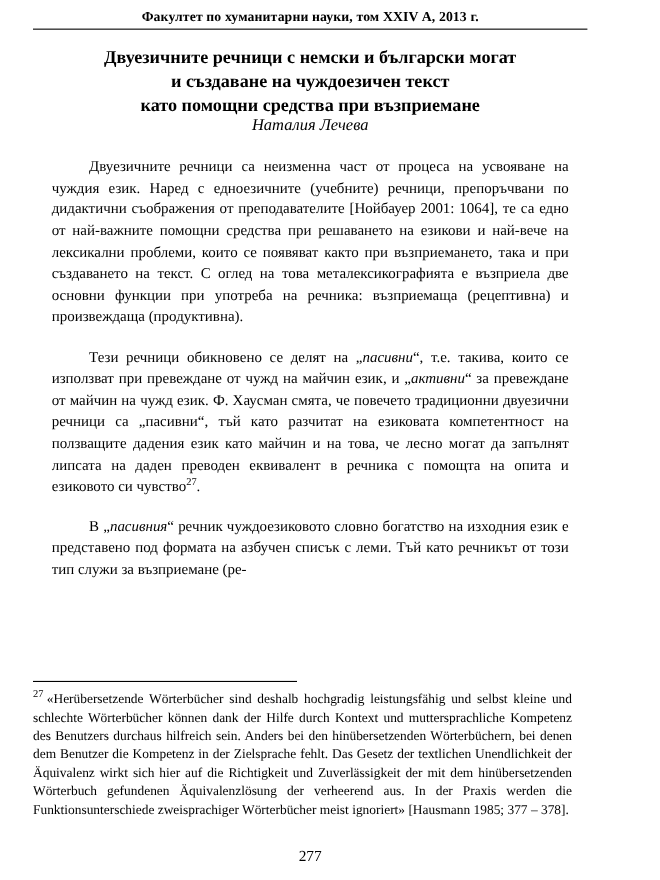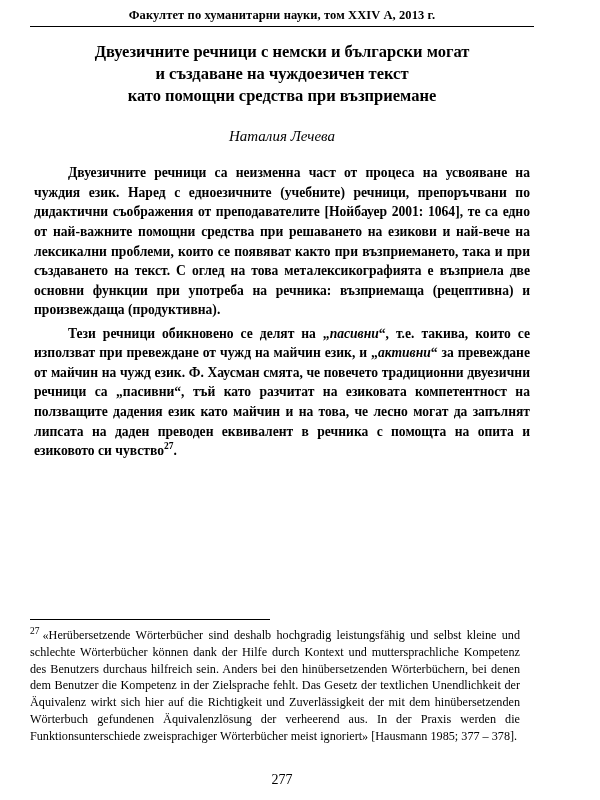--- a/index.html
+++ b/index.html
@@ -36,31 +36,29 @@
     line-height: 1.32;
     margin-top: 14px;
   }
   .title .line {
     display: block;
   }
   .author {
     text-align: center;
     font-style: italic;
     font-size: 15px;
-    margin-top: 22px;
     margin-bottom: 18px;
   }
   .body-text p {
-    margin: 4px;
+    margin: 17px;
     font-size: 13.6px;
     line-height: 1.44;
     text-align: justify;
     text-indent: 34px;
     hyphens: manual;
-    font-weight: bold;
   }
   .body-text p + p {
     margin-top: 0px;
   }
   .italic { font-style: italic; }
   sup.fn {
     font-size: 9.5px;
     vertical-align: super;
     line-height: 0;
   }
@@ -111,20 +109,21 @@
   </div>
 
   <div class="author">Наталия Лечева</div>
 
   <div class="body-text">
 
     <p><span>Двуезичните речници са неизменна част от процеса на усвояване на чуждия език. Наред с едноезичните (учебните) речници, препоръчвани по дидактични съображения от преподавателите [Нойбауер 2001: 1064], те са едно от най-важните помощни средства при решаването на езикови и най-вече на лексикални проблеми, които се появяват както при възприемането, така и при създаването на текст. С оглед на това металексикографията е възприела две основни функции при употреба на речника: възприемаща (рецептивна) и произвеждаща (продуктивна).</span></p>
 
     <p><span>Тези речници обикновено се делят на „</span><span class="italic">пасивни</span><span>“, т.е. такива, които се използват при превеждане от чужд на майчин език, и „</span><span class="italic">активни</span><span>“ за превеждане от майчин на чужд език. Ф. Хаусман смята, че повечето традиционни двуезични речници са „пасивни“, тъй като разчитат на езиковата компетентност на ползващите дадения език като майчин и на това, че лесно могат да запълнят липсата на даден преводен еквивалент в речника с помощта на опита и езиковото си чувство</span><sup class="fn">27</sup><span>.</span></p>
 
+    <p><span>В „</span><span class="italic">пасивния</span><span>“ речник чуждоезиковото словно богатство на изходния език е представено под формата на азбучен списък с леми. Тъй като речникът от този тип служи за възприемане (ре-</span></p>
 
   </div>
 
   <div class="footnote-area">
     <div class="footnote-rule"></div>
     <div class="footnote"><span class="marker">27</span><span>«Herübersetzende Wörterbücher sind deshalb hochgradig leistungsfähig und selbst kleine und schlechte Wörterbücher können dank der Hilfe durch Kontext und muttersprachliche Kompetenz des Benutzers durchaus hilfreich sein. Anders bei den hinübersetzenden Wörterbüchern, bei denen dem Benutzer die Kompetenz in der Zielsprache fehlt. Das Gesetz der textlichen Unendlichkeit der Äquivalenz wirkt sich hier auf die Richtigkeit und Zuverlässigkeit der mit dem hinübersetzenden Wörterbuch gefundenen Äquivalenzlösung der verheerend aus. In der Praxis werden die Funktionsunterschiede zweisprachiger Wörterbücher meist ignoriert» [Hausmann 1985; 377 – 378].</span></div>
   </div>
 
   <div class="page-number">277</div>
 

